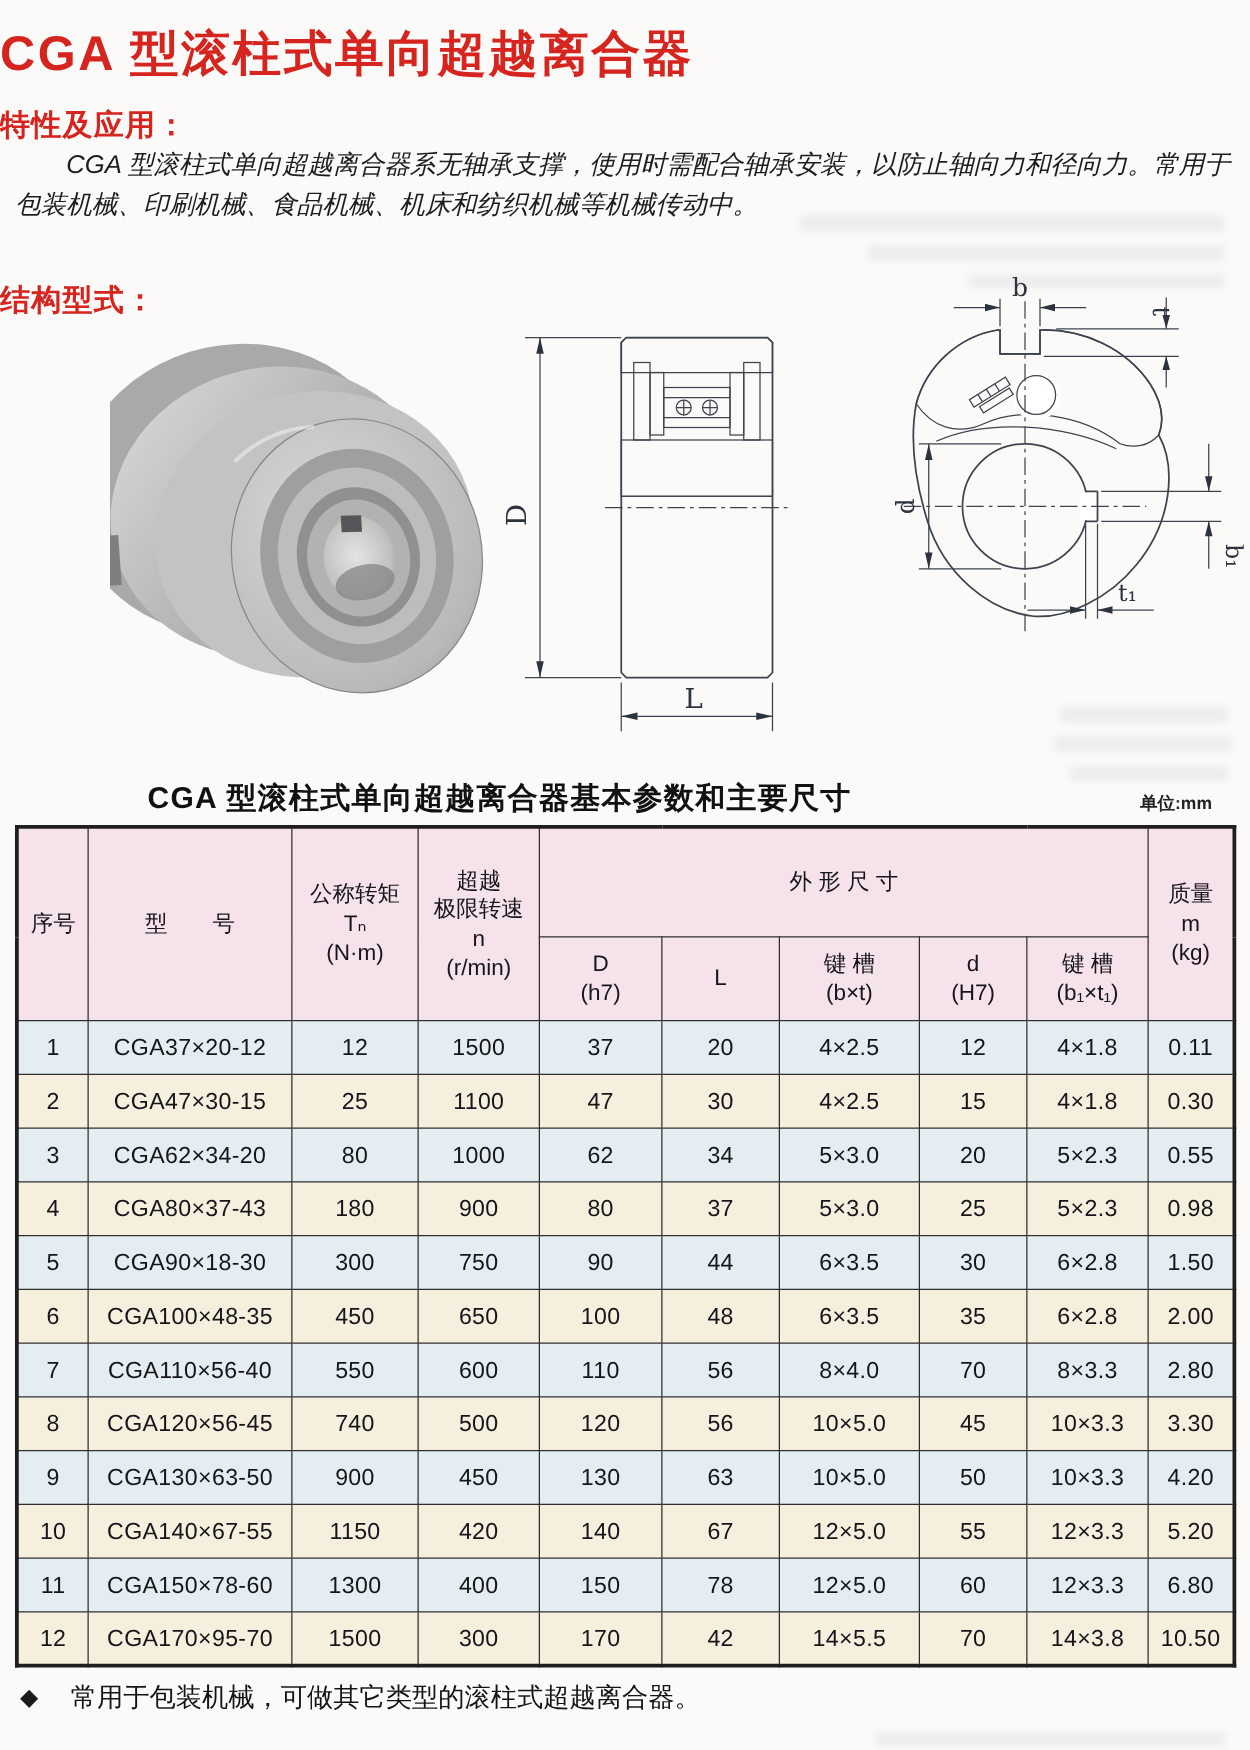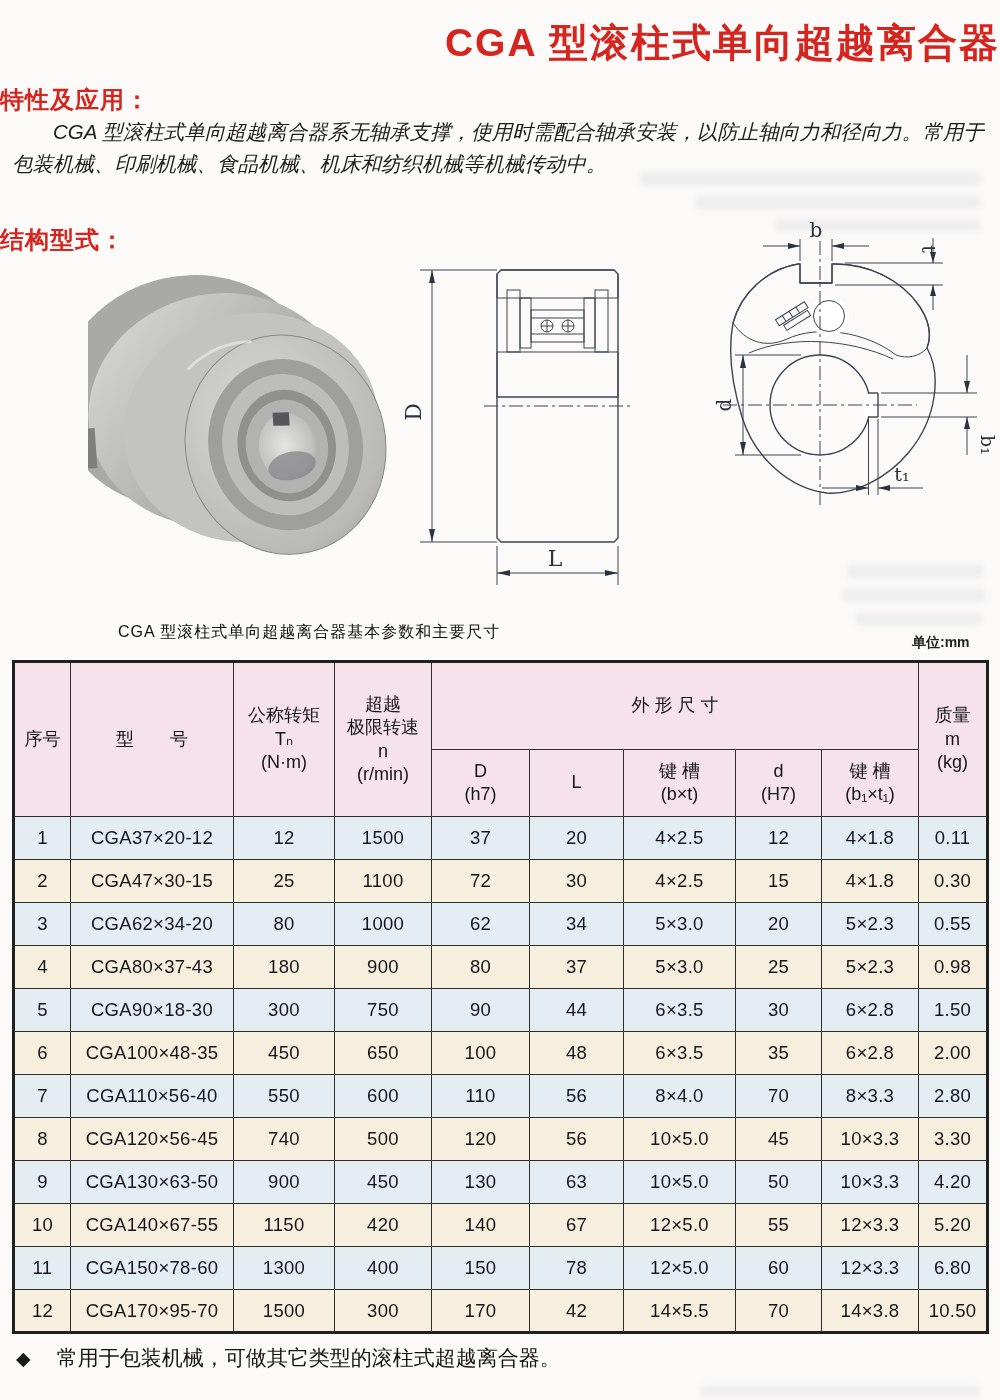--- a/index.html
+++ b/index.html
@@ -22,21 +22,21 @@
   .ghost{
     position:absolute;
     background:#8a93a8;
     opacity:.12;
     filter:blur(3px);
     border-radius:2px;
     z-index:0;
   }
   .page-title{
     position:absolute;top:16px;left:0;width:100%;
-    text-align:right;
+    text-align:left;
     font-size:39px;font-weight:bold;letter-spacing:2px;
     color:var(--accent-red);
     z-index:2;
   }
   .sec-heading{
     position:absolute;left:0;
     font-size:24px;font-weight:bold;letter-spacing:1px;
     color:var(--accent-red);
     z-index:2;
   }
@@ -49,21 +49,21 @@
     color:#1d1d1d;
     z-index:2;
     font-style:italic;
   }
   .fig{position:absolute;z-index:1;}
   #fig-photo{left:88px;top:262px;}
   #fig-section{left:400px;top:225px;}
   #fig-endview{left:695px;top:205px;}
   .table-title{
     position:absolute;top:622px;left:118px;
-    font-size:16px;font-weight:normal;letter-spacing:1px;
+    font-size:24px;font-weight:bold;letter-spacing:1px;
     color:#111;z-index:2;
   }
   .unit-label{
     position:absolute;top:634px;left:912px;
     font-size:14px;font-weight:bold;color:#222;z-index:2;
   }
   table.params{
     position:absolute;top:660px;left:12px;
     width:974px;
     border-collapse:collapse;
@@ -347,21 +347,21 @@
         <td>4×2.5</td>
         <td>12</td>
         <td>4×1.8</td>
         <td>0.11</td>
       </tr>
       <tr class="row-cream">
         <td>2</td>
         <td>CGA47×30-15</td>
         <td>25</td>
         <td>1100</td>
-        <td>72</td>
+        <td>47</td>
         <td>30</td>
         <td>4×2.5</td>
         <td>15</td>
         <td>4×1.8</td>
         <td>0.30</td>
       </tr>
       <tr class="row-blue">
         <td>3</td>
         <td>CGA62×34-20</td>
         <td>80</td>

